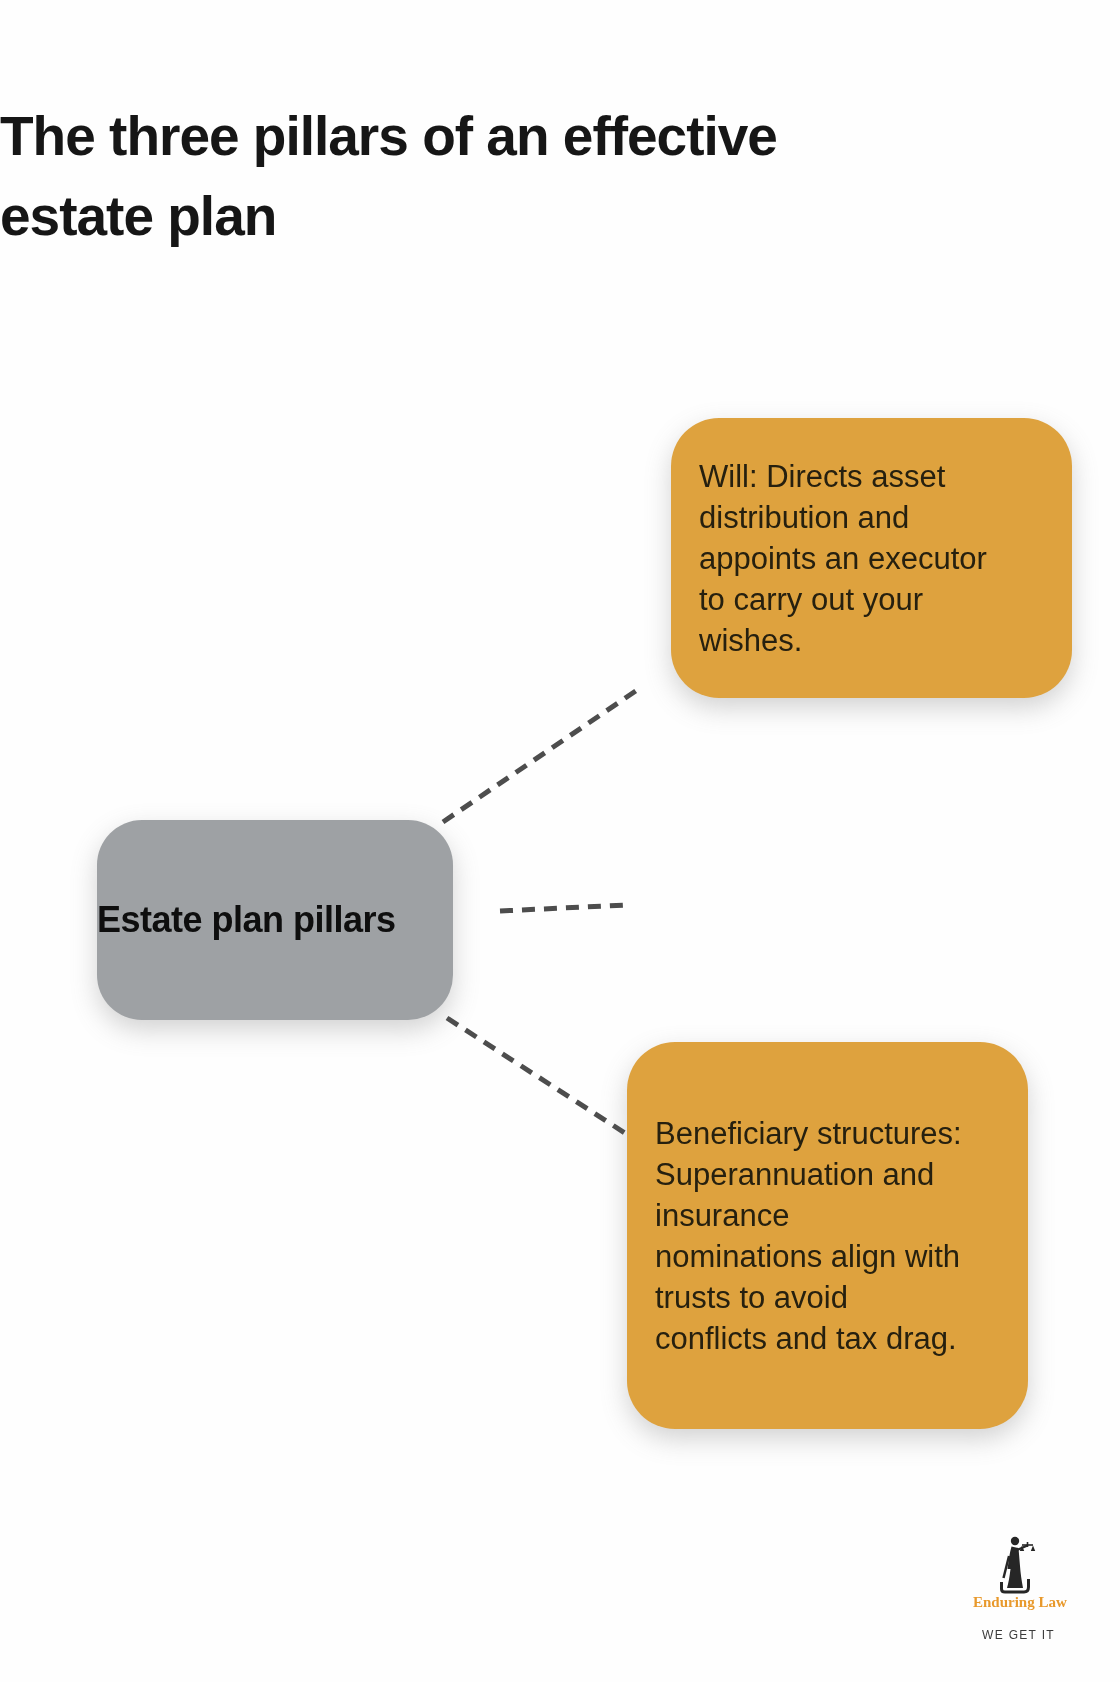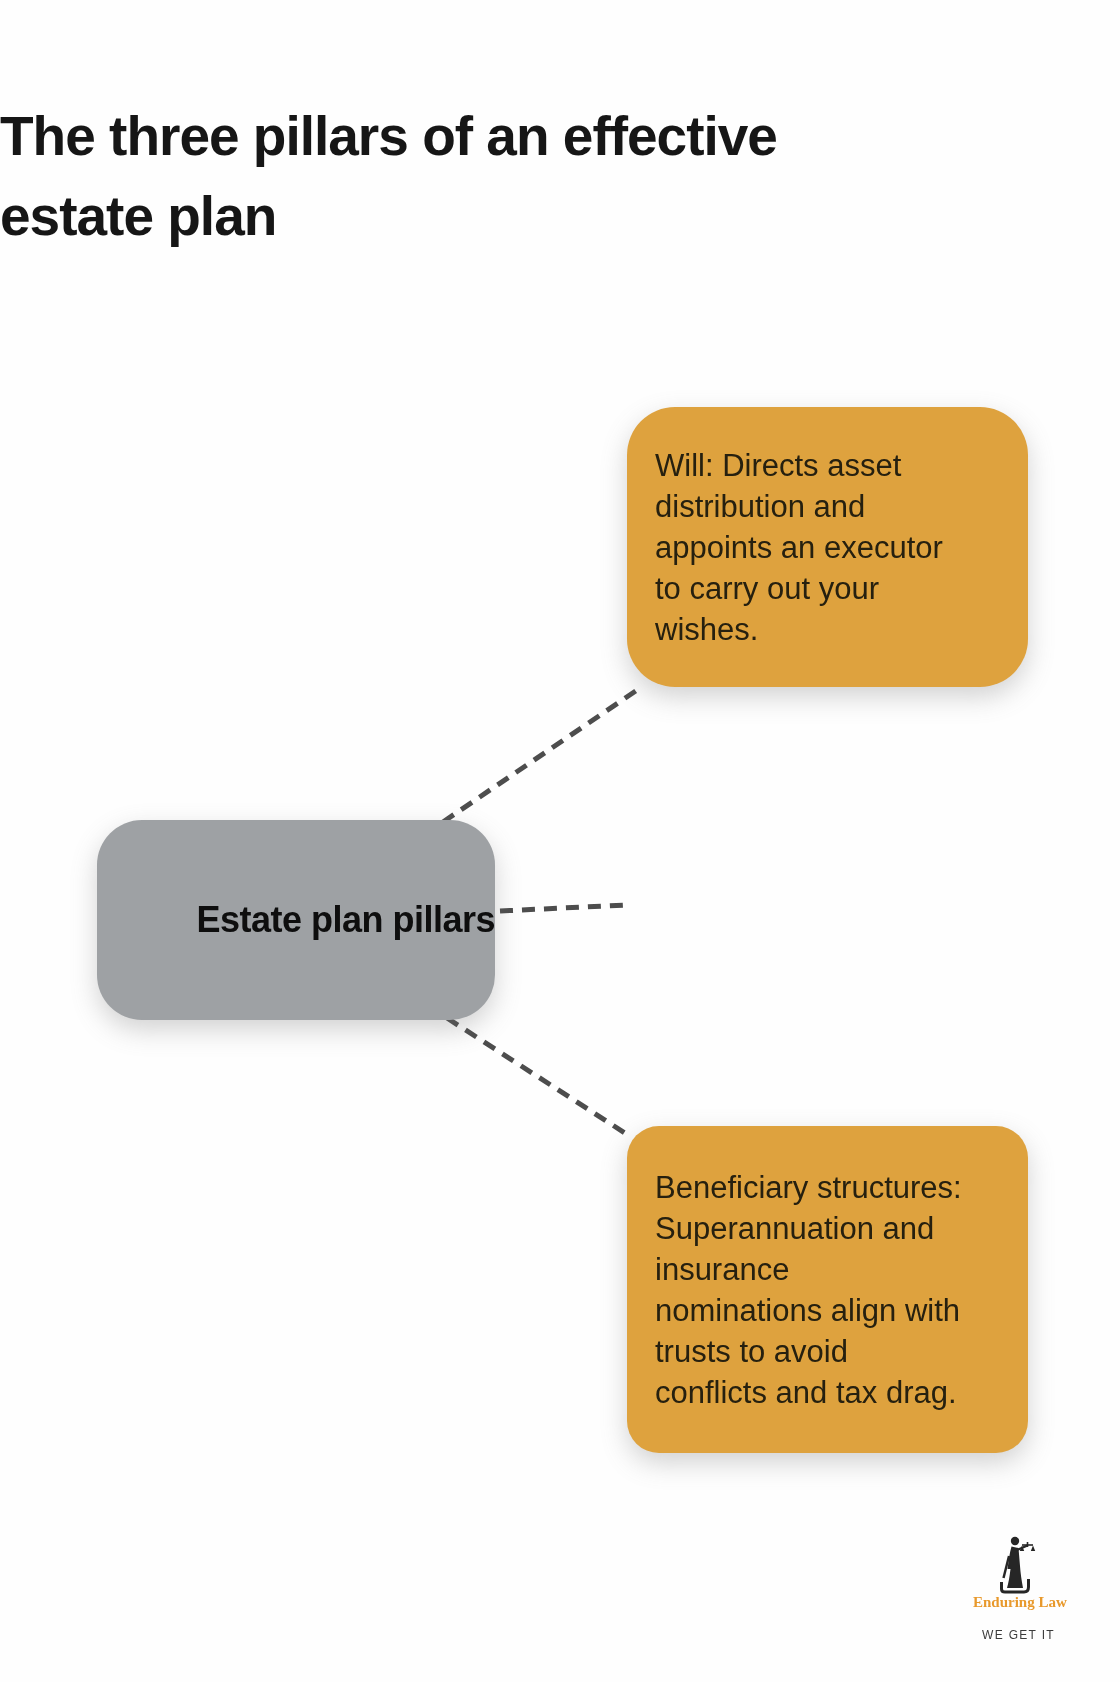--- a/index.html
+++ b/index.html
@@ -48,28 +48,28 @@
   .conn {
     stroke: var(--connector);
     stroke-width: 5;
     stroke-dasharray: 13 9;
     fill: none;
   }
   .center-node {
     position: absolute;
     left: 97px;
     top: 820px;
-    width: 398px;
+    width: 356px;
     height: 200px;
     background: var(--center-bg);
     border-radius: 45px;
     box-shadow: 0 10px 26px rgba(110,110,110,0.30);
     display: flex;
     align-items: center;
-    justify-content: flex-end;
+    justify-content: flex-start;
   }
   .center-node span {
     font-size: 36px;
     font-weight: 700;
     letter-spacing: -0.5px;
     color: var(--center-text);
   }
   .pillar {
     position: absolute;
     left: 627px;
@@ -82,23 +82,23 @@
     box-sizing: border-box;
     padding: 10px 26px 10px 28px;
   }
   .pillar p {
     margin: 0;
     font-size: 31px;
     line-height: 41px;
     color: var(--pillar-text);
     white-space: pre-line;
   }
-  .pillar-1 { top: 407px; height: 280px; }
+  .pillar-1 { top: 418px; height: 280px; margin-left: 44px; }
   .pillar-2 { top: 758px; height: 277px; }
-  .pillar-3 { top: 1126px; height: 327px; border-radius: 32px; }
+  .pillar-3 { top: 1042px; height: 387px; }
   .logo {
     position: absolute;
     left: 973px;
     top: 1536px;
     width: 84px;
     text-align: center;
   }
   .logo-figure { display: block; margin: 0 auto; }
   .brand-name {
     font-family: "Liberation Serif", serif;

